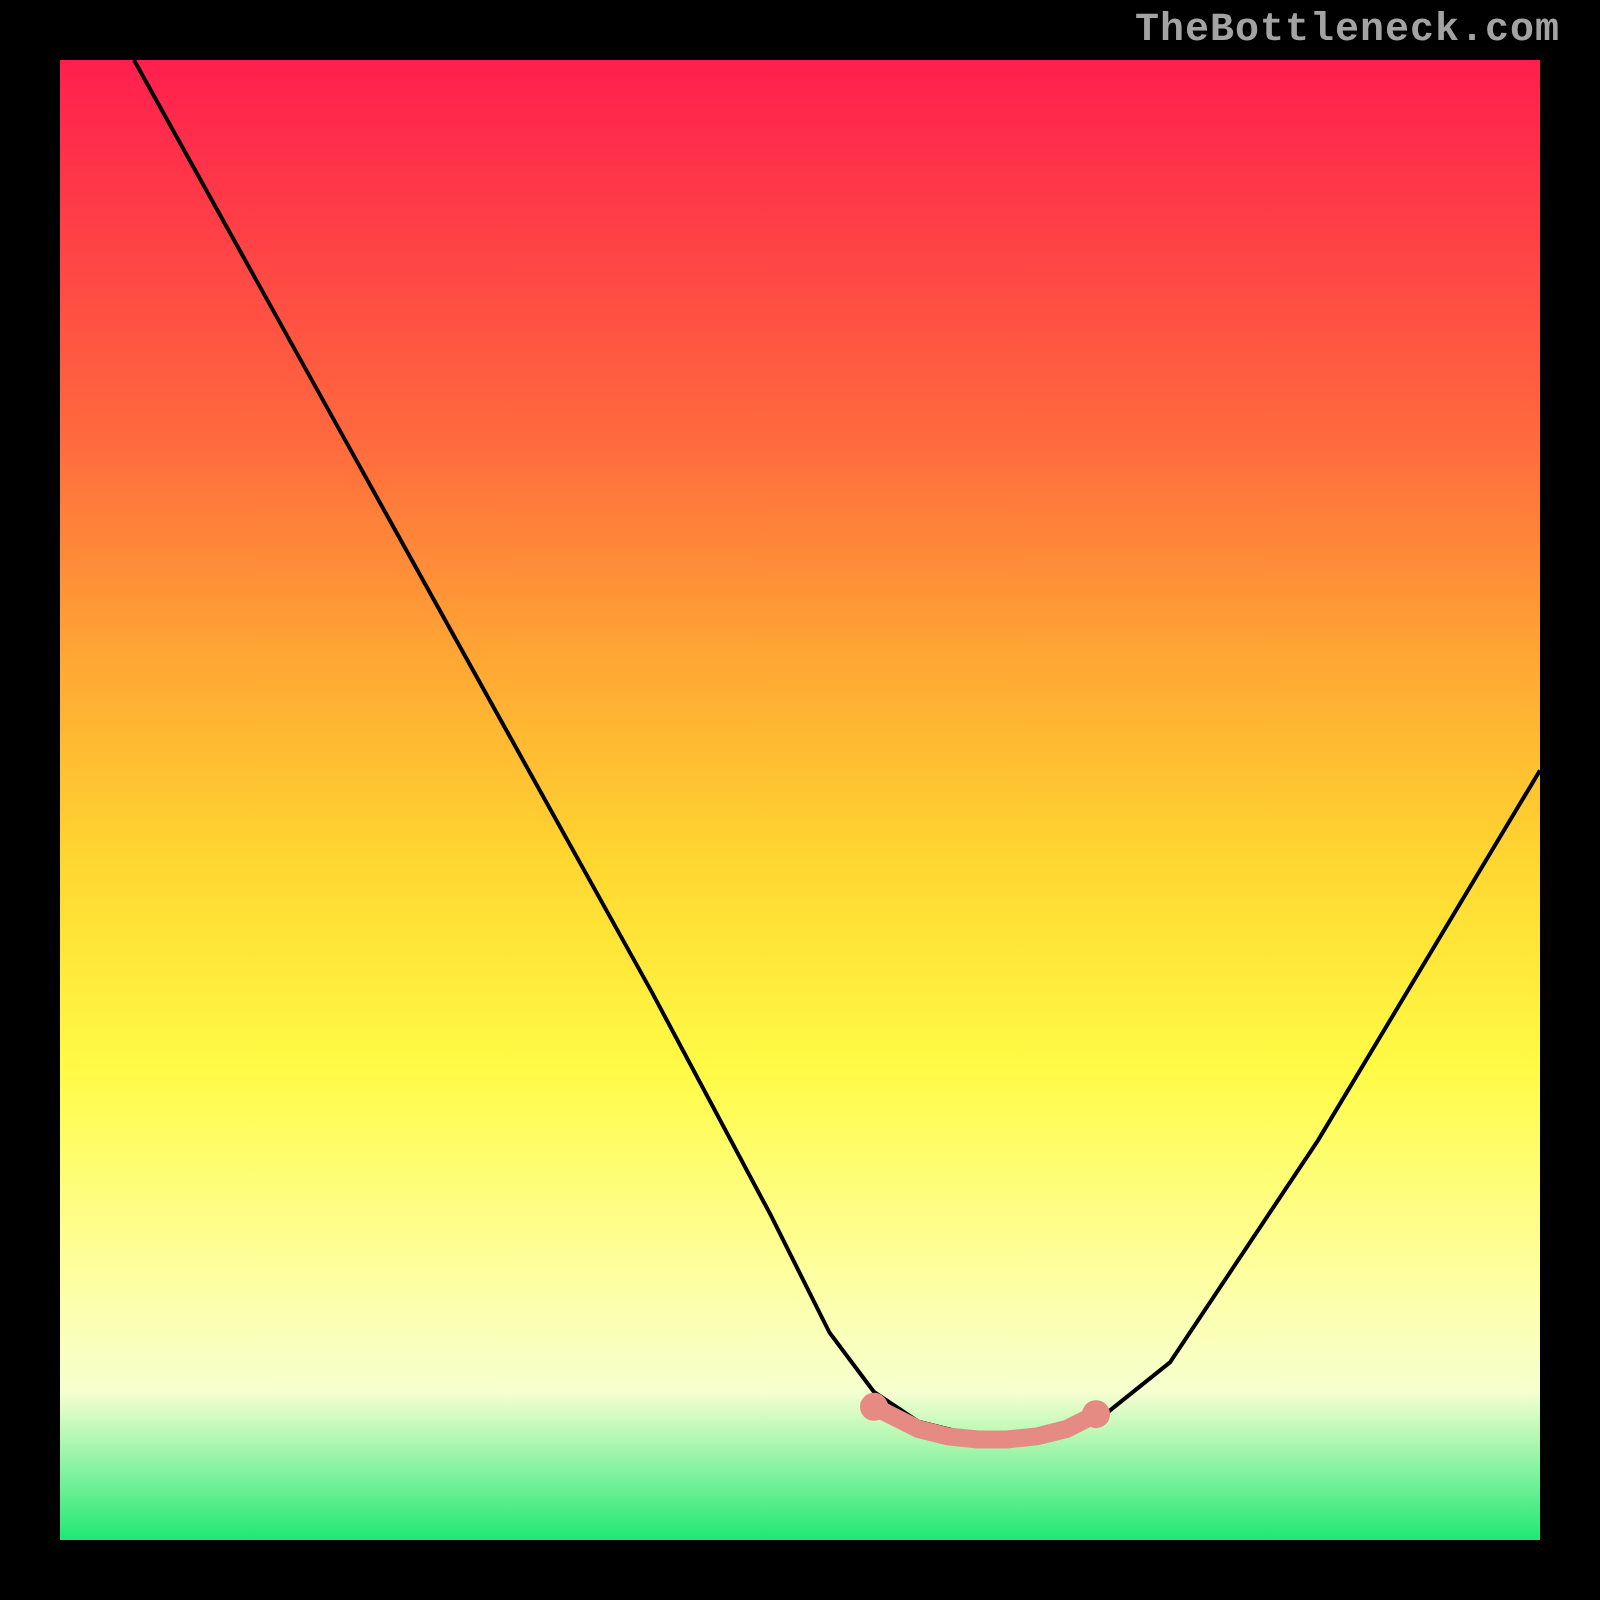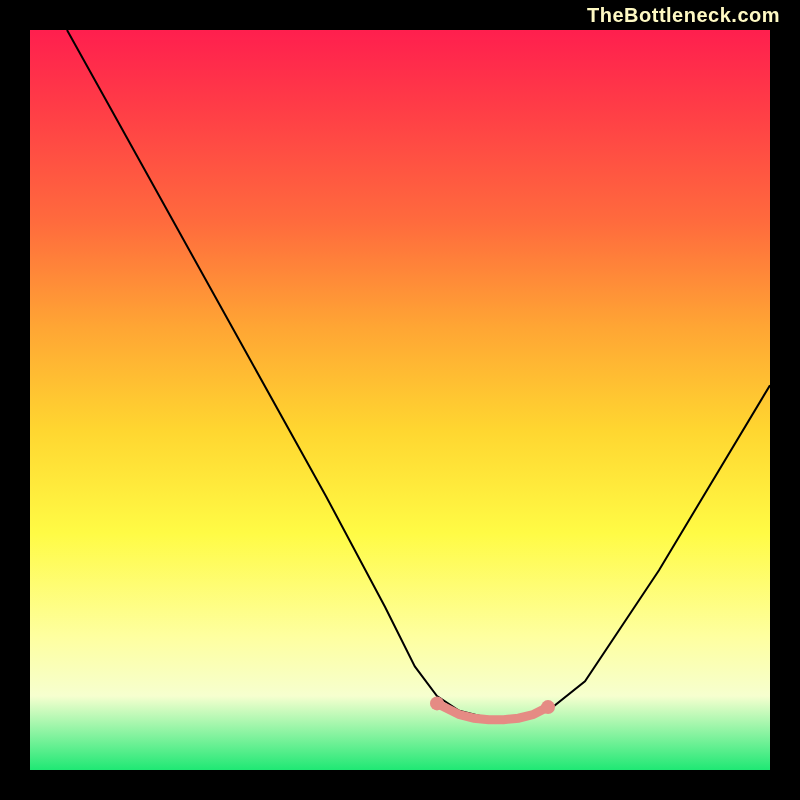--- a/index.html
+++ b/index.html
@@ -30,24 +30,24 @@
       #ffd630 54%,
       #fffb45 68%,
       #feffa0 82%,
       #f6ffcf 90%,
       #1fe874 100%);
   }
   .watermark {
     position: absolute;
     top: 4px;
     right: 20px;
-    font-family: Liberation Sans, sans-serif;
+    font-family: Liberation Mono, monospace;
     font-size: 20px;
     font-weight: bold;
-    color: #fef9c3;
+    color: #a3a3a3;
     letter-spacing: 0.5px;
   }
   svg.curve {
     position: absolute;
     left: 0;
     top: 0;
     width: 740px;
     height: 740px;
   }
 </style>

